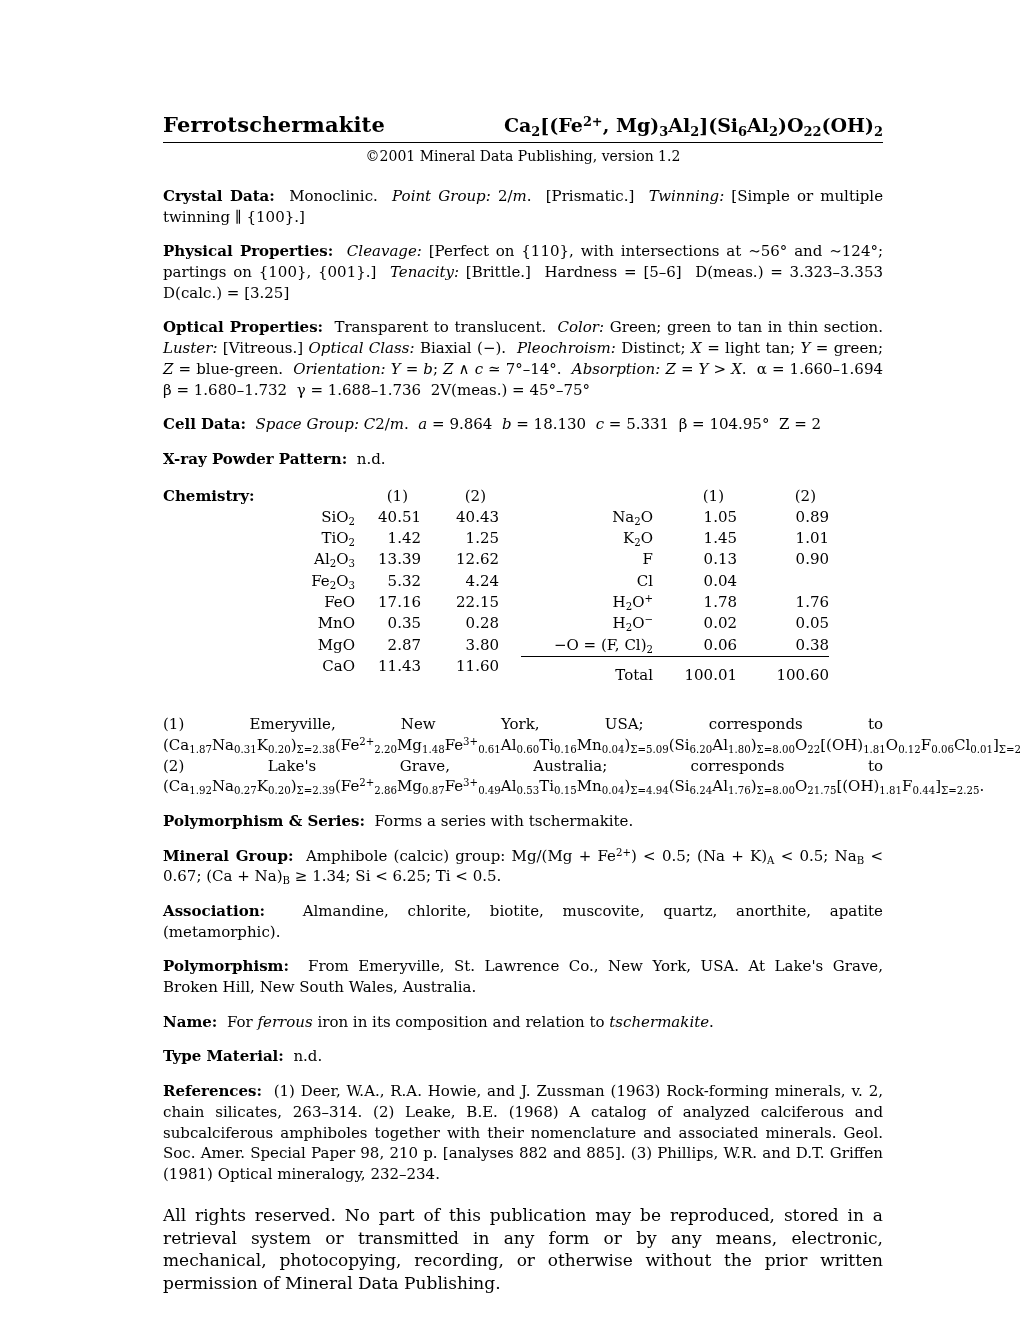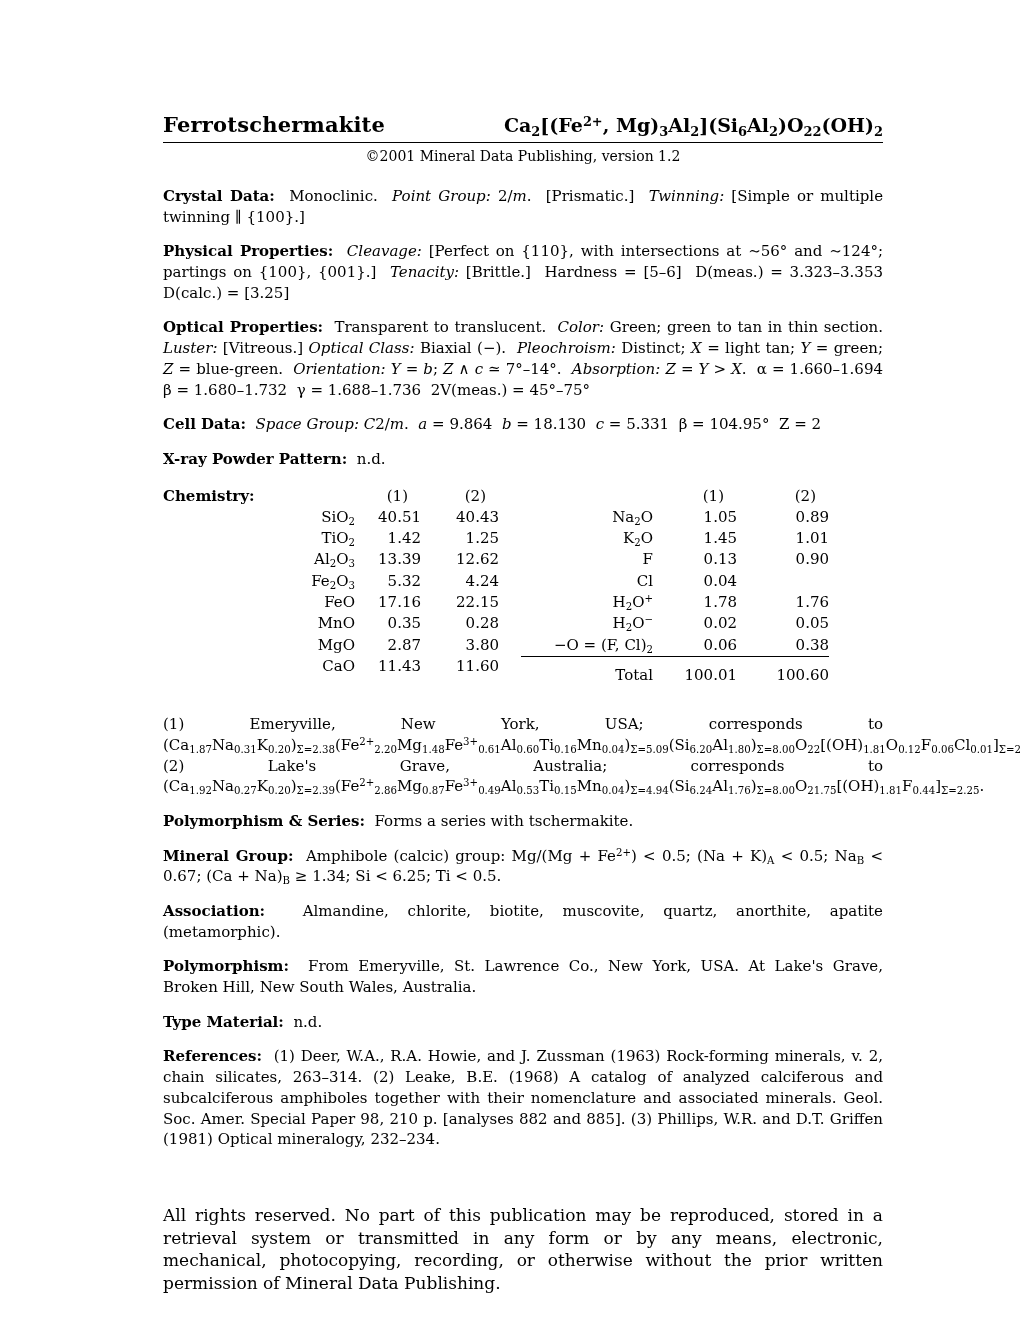--- a/index.html
+++ b/index.html
@@ -131,18 +131,19 @@
       <div class="num total-line">100.01</div>
       <div class="num total-line">100.60</div>
     </div>
   </div>
 
   <p class="sec analyses">(1) Emeryville, New York, USA; corresponds to (Ca<sub>1.87</sub>Na<sub>0.31</sub>K<sub>0.20</sub>)<sub>Σ=2.38</sub>(Fe<sup>2+</sup><sub>2.20</sub>Mg<sub>1.48</sub>Fe<sup>3+</sup><sub>0.61</sub>Al<sub>0.60</sub>Ti<sub>0.16</sub>Mn<sub>0.04</sub>)<sub>Σ=5.09</sub>(Si<sub>6.20</sub>Al<sub>1.80</sub>)<sub>Σ=8.00</sub>O<sub>22</sub>[(OH)<sub>1.81</sub>O<sub>0.12</sub>F<sub>0.06</sub>Cl<sub>0.01</sub>]<sub>Σ=2.00</sub>.&nbsp; (2) Lake's Grave, Australia; corresponds to (Ca<sub>1.92</sub>Na<sub>0.27</sub>K<sub>0.20</sub>)<sub>Σ=2.39</sub>(Fe<sup>2+</sup><sub>2.86</sub>Mg<sub>0.87</sub>Fe<sup>3+</sup><sub>0.49</sub>Al<sub>0.53</sub>Ti<sub>0.15</sub>Mn<sub>0.04</sub>)<sub>Σ=4.94</sub>(Si<sub>6.24</sub>Al<sub>1.76</sub>)<sub>Σ=8.00</sub>O<sub>21.75</sub>[(OH)<sub>1.81</sub>F<sub>0.44</sub>]<sub>Σ=2.25</sub>.</p>
   <p class="sec"><b>Polymorphism &amp; Series:</b>&nbsp; Forms a series with tschermakite.</p>
   <p class="sec"><b>Mineral Group:</b>&nbsp; Amphibole (calcic) group: Mg/(Mg + Fe<sup>2+</sup>) &lt; 0.5; (Na + K)<sub>A</sub> &lt; 0.5; Na<sub>B</sub> &lt; 0.67; (Ca + Na)<sub>B</sub> ≥ 1.34; Si &lt; 6.25; Ti &lt; 0.5.</p>
   <p class="sec"><b>Association:</b>&nbsp; Almandine, chlorite, biotite, muscovite, quartz, anorthite, apatite (metamorphic).</p>
   <p class="sec"><b>Polymorphism:</b>&nbsp; From Emeryville, St. Lawrence Co., New York, USA. At Lake's Grave, Broken Hill, New South Wales, Australia.</p>
+  <p class="sec"><b>Name:</b>&nbsp; For <i>ferrous</i> iron in its composition and relation to <i>tschermakite</i>.</p>
   <p class="sec"><b>Type Material:</b>&nbsp; n.d.</p>
   <p class="sec"><b>References:</b>&nbsp; (1) Deer, W.A., R.A. Howie, and J. Zussman (1963) Rock-forming minerals, v. 2, chain silicates, 263–314. (2) Leake, B.E. (1968) A catalog of analyzed calciferous and subcalciferous amphiboles together with their nomenclature and associated minerals. Geol. Soc. Amer. Special Paper 98, 210 p. [analyses 882 and 885]. (3) Phillips, W.R. and D.T. Griffen (1981) Optical mineralogy, 232–234.</p>
 
   <footer class="rights">All rights reserved. No part of this publication may be reproduced, stored in a retrieval system or transmitted in any form or by any means, electronic, mechanical, photocopying, recording, or otherwise without the prior written permission of Mineral Data Publishing.</footer>
 
 </div>
 
 </body></html>

